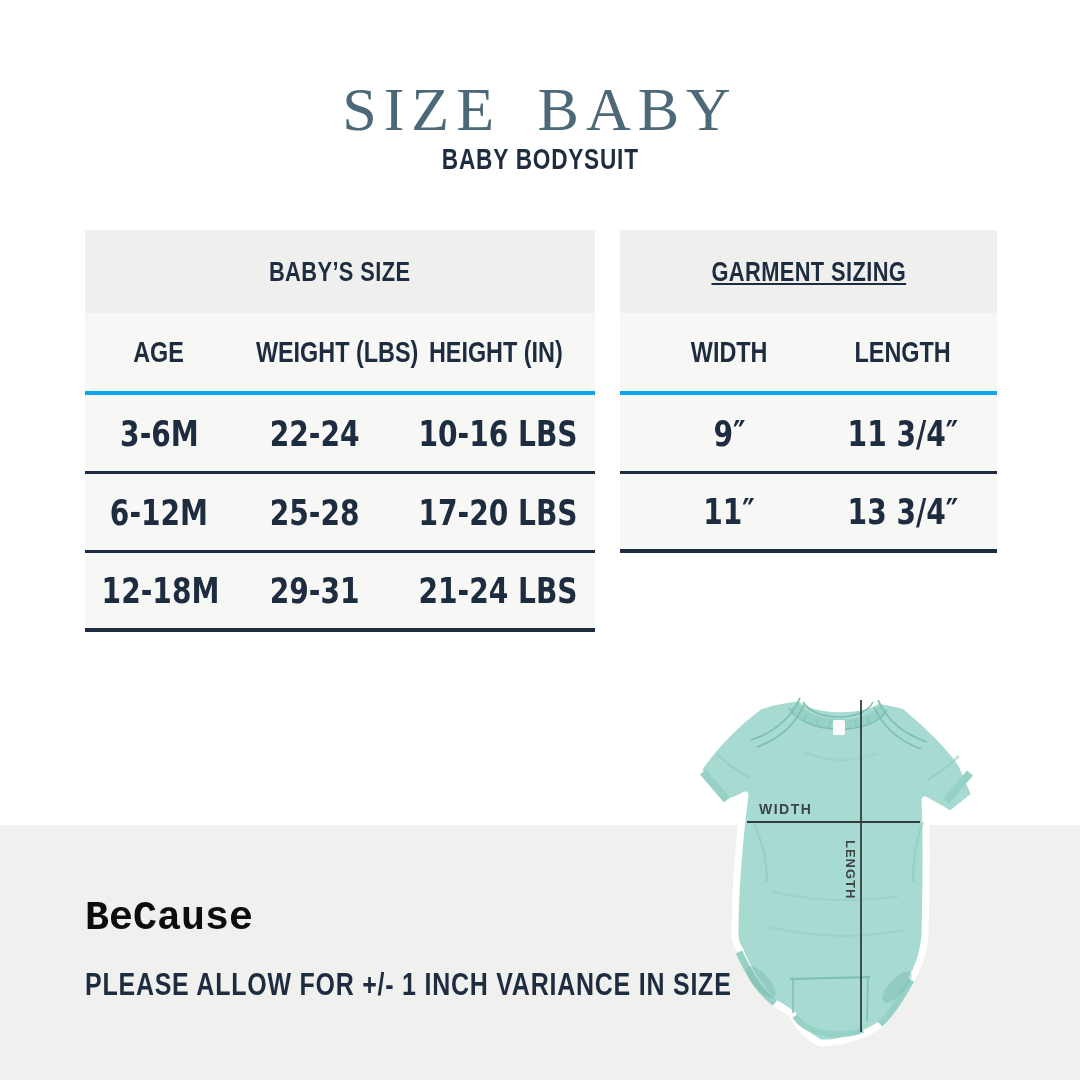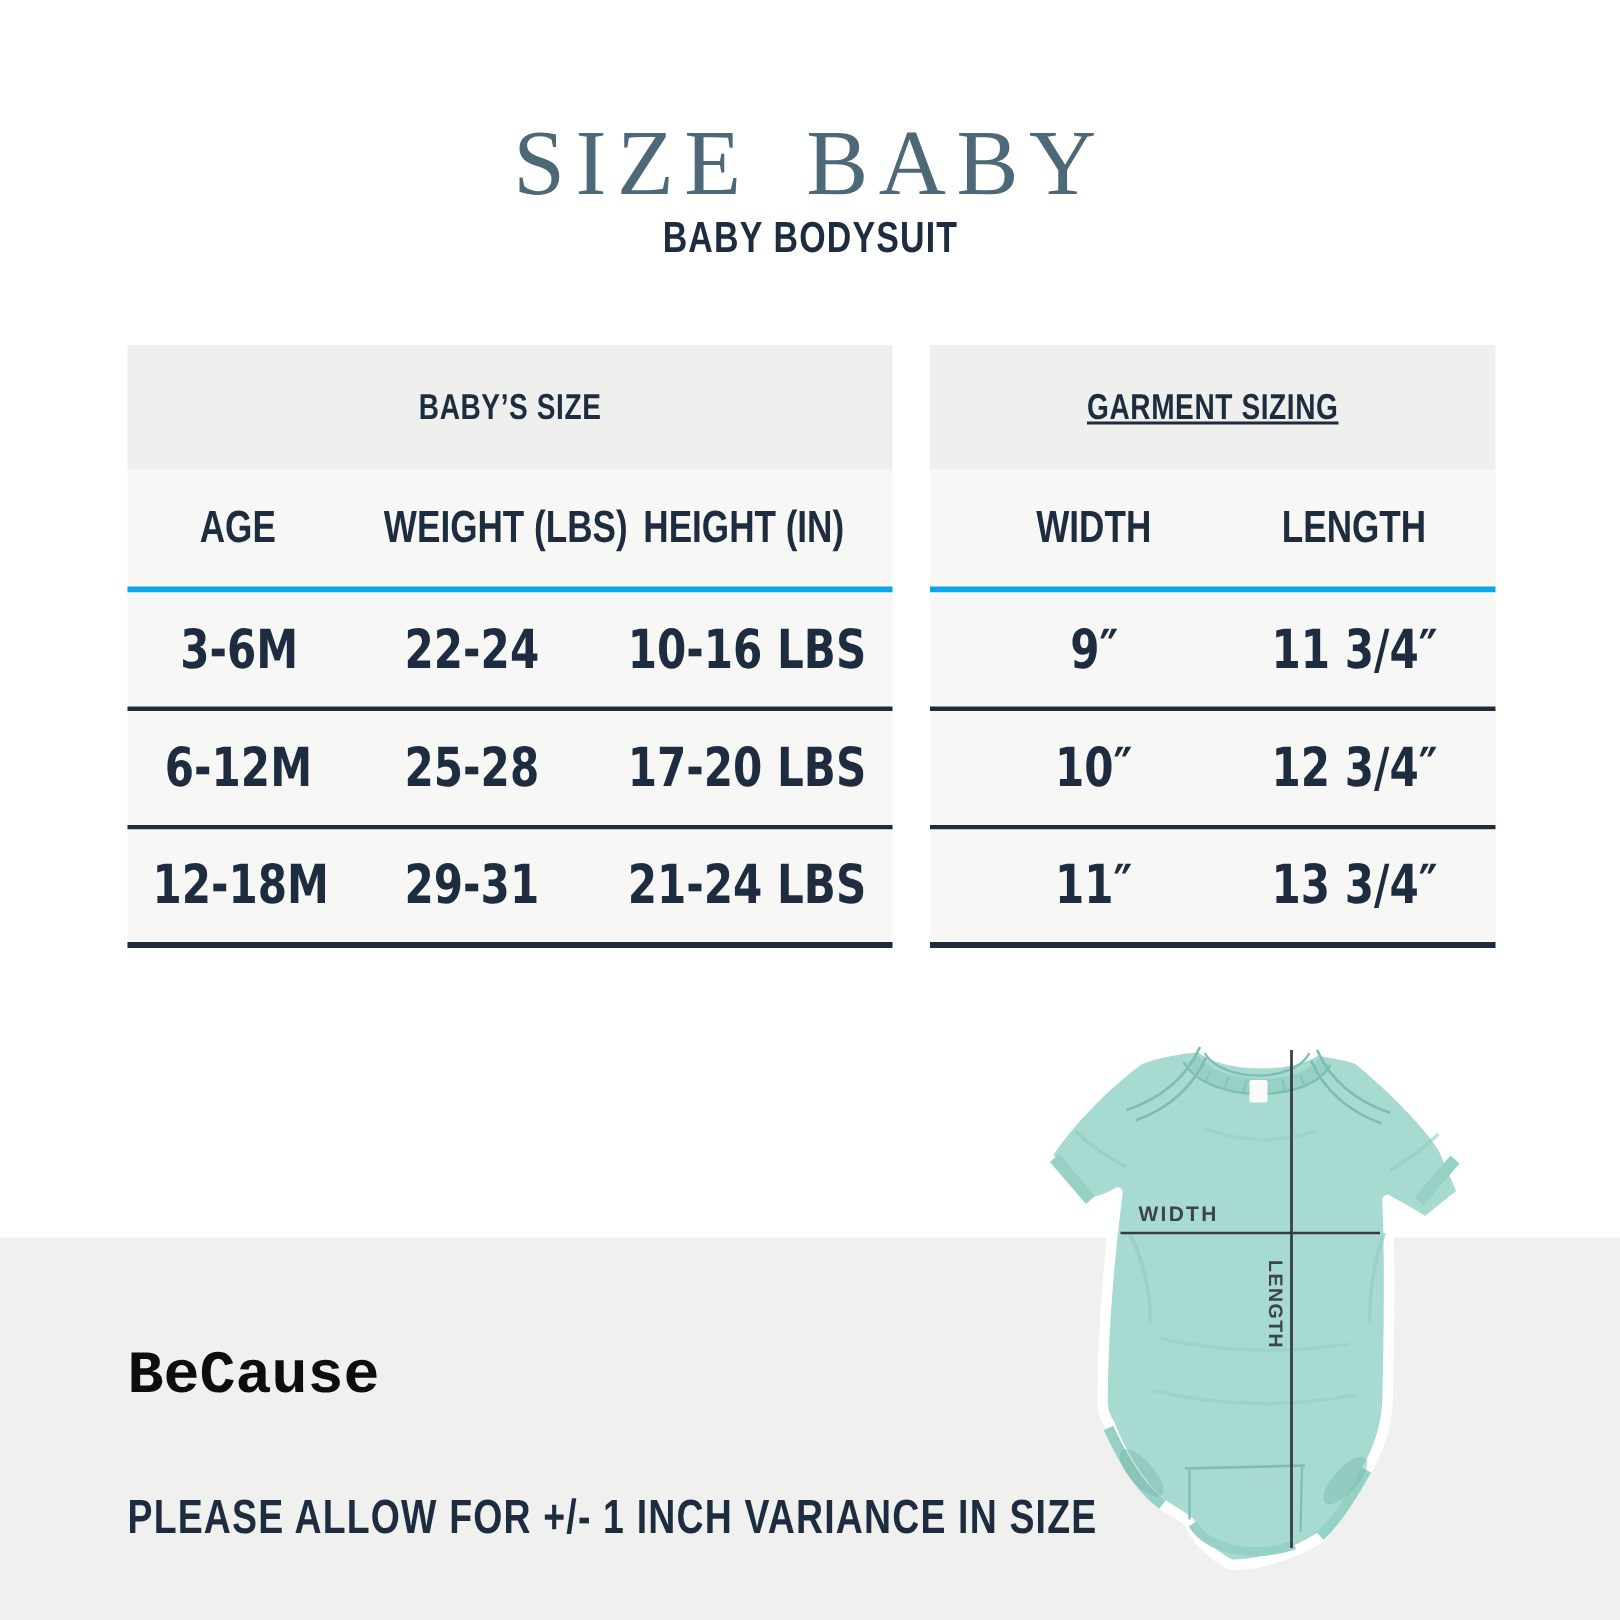--- a/index.html
+++ b/index.html
@@ -25,21 +25,21 @@
   .page-subtitle {
     position:absolute; top:143px; left:0; width:1080px; text-align:center;
     font-size:29px; font-weight:bold; letter-spacing:1px; color:#1e2c3f; z-index:2;
   }
 
   .tbl { position:absolute; top:230px; color:#1e2c3f; z-index:2; }
   .tbl-left  { left:85px;  width:510px; }
   .tbl-right { left:620px; width:377px;text-decoration:underline; }
   .tbl-title {
     height:83px; background:#efefee; display:flex; align-items:center; justify-content:center;
-    font-size:24px; font-weight:bold; letter-spacing:0.5px;
+    font-size:28px; font-weight:bold; letter-spacing:0.5px;
   }
   .tbl-cols {
     height:82px; background:#f7f7f6; display:grid; align-items:center;
     border-bottom:4px solid #0ea5e9;
     font-size:30px; font-weight:bold;
   }
   .tbl-row {
     height:79px; background:#f7f7f6; display:grid; align-items:center;
     border-bottom:3px solid #1e2c3f;
     font-family:"DejaVu Sans", sans-serif; font-size:36px; font-weight:bold;
@@ -49,21 +49,21 @@
   .cols2 { grid-template-columns:50% 50%; }
   .cell { text-align:center; }
   .tbl-right .cell:first-child { padding-left:30px; }
 
   .brand {
     position:absolute; left:85px; top:896px; z-index:2;
     font-family:Liberation Mono, monospace; font-weight:bold;
     font-size:40px; color:#0d0d0d; letter-spacing:0px;
   }
   .variance-note {
-    position:absolute; left:85px; top:993px; z-index:2;
+    position:absolute; left:85px; top:966px; z-index:2;
     font-size:32px; font-weight:bold; color:#1e2c3f; letter-spacing:1px;
   }
 
   .diagram { position:absolute; left:683px; top:692px; width:312px; height:378px; z-index:1; }
 </style>
 </head>
 <body>
 
 <div class="canvas">
 
@@ -102,24 +102,20 @@
     <div class="tbl-title">
       <span class="cond">GARMENT SIZING</span>
     </div>
     <div class="tbl-cols cols2">
       <div class="cell"><span class="cond">WIDTH</span></div>
       <div class="cell"><span class="cond">LENGTH</span></div>
     </div>
     <div class="tbl-row cols2">
       <div class="cell"><span class="cond">9″</span></div>
       <div class="cell"><span class="cond">11 3/4″</span></div>
-    </div>
-    <div class="tbl-row cols2">
-      <div class="cell"><span class="cond">10″</span></div>
-      <div class="cell"><span class="cond">12 3/4″</span></div>
     </div>
     <div class="tbl-row cols2">
       <div class="cell"><span class="cond">11″</span></div>
       <div class="cell"><span class="cond">13 3/4″</span></div>
     </div>
   </div>
 
   <svg class="diagram" viewBox="0 0 312 378">
 
     <g>

